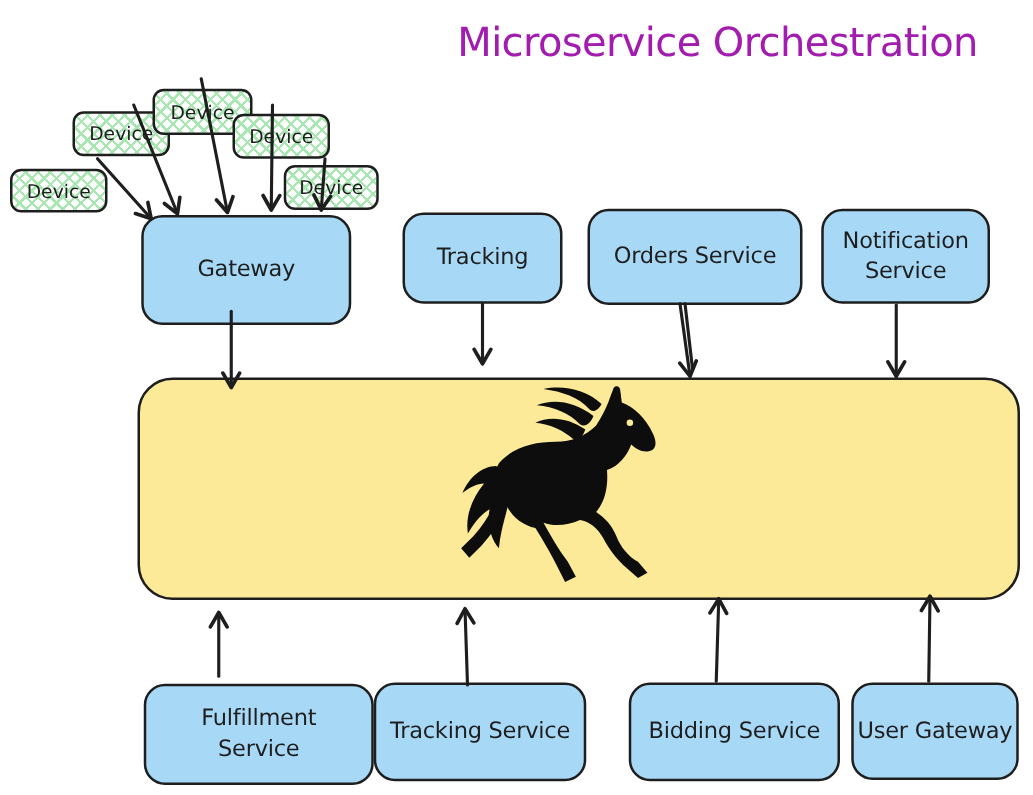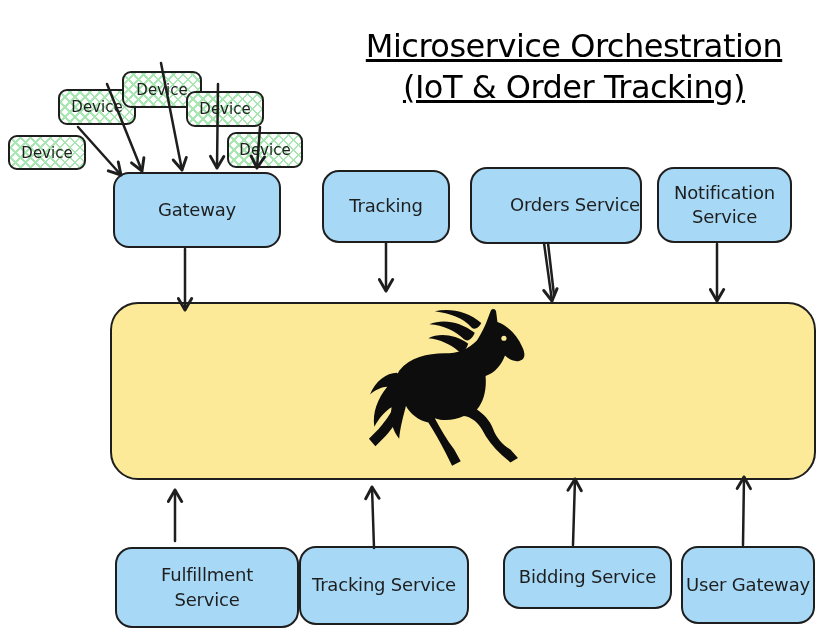--- a/index.html
+++ b/index.html
@@ -2,22 +2,22 @@
 <html><head>
 <meta charset="utf-8">
 <style>
   html,body{margin:0;padding:0;background:#ffffff;}
   #canvas{
     position:relative;width:826px;height:636px;background:#ffffff;overflow:hidden;
     font-family:"DejaVu Sans","Liberation Sans",sans-serif;color:#1e1e1e;
   }
   
   .title{
-    position:absolute;left:324px;top:26px;width:500px;text-align:center;
-    font-size:32px;line-height:1.28;letter-spacing:-0.5px;color:#000000;text-decoration:underline;
+    position:absolute;left:324px;top:14px;width:500px;text-align:center;
+    font-size:32px;line-height:1.28;letter-spacing:-0.5px;color:#a21caf;
   }
   
   .node{
     position:absolute;background:#a7d9f7;border:2.6px solid #1e1e1e;border-radius:17px;
     display:flex;align-items:center;justify-content:center;text-align:center;
     font-size:18px;line-height:1.35;letter-spacing:-0.2px;box-sizing:border-box;
   }
   
   .device{
     position:absolute;border:2.4px solid #1e1e1e;border-radius:9px;
@@ -33,40 +33,39 @@
   .bus{
     position:absolute;left:110px;top:302px;width:706px;height:178px;
     background:#fcea98;border:2.8px solid #1e1e1e;border-radius:28px;box-sizing:border-box;
   }
   
   #device-1{left:8px;  top:92px; width:78px;height:35px;}
   #device-2{left:58px; top:46px; width:78px;height:36px;}
   #device-3{left:122px;top:28px; width:80px;height:37px;}
   #device-4{left:186px;top:48px; width:78px;height:36px;}
   #device-5{left:227px;top:89px; width:76px;height:36px;}
-  #gateway      {left:113px;top:172px;width:168px;height:76px;border-radius:16px;}
+  #gateway      {left:113px;top:172px;width:168px;height:88px;}
   #netsuite     {left:322px;top:170px;width:128px;height:73px;}
-  #orders       {left:470px;top:167px;width:172px;height:77px;justify-content:flex-end;}
+  #orders       {left:470px;top:167px;width:172px;height:77px;}
   #notification {left:657px;top:167px;width:135px;height:76px;padding:1px 4px;}
   #fulfillment  {left:115px;top:547px;width:184px;height:81px;padding:0 20px;}
   #tracking     {left:299px;top:546px;width:170px;height:79px;text-align:right;}
-  #bidding      {left:503px;top:546px;width:169px;height:63px;}
+  #bidding      {left:503px;top:546px;width:169px;height:79px;}
   #user-portal  {left:681px;top:546px;width:134px;height:78px;}
   
   .layer{position:absolute;left:0;top:0;width:826px;height:636px;pointer-events:none;}
   #horse{position:absolute;left:343px;top:305px;width:216px;height:168px;}
 </style>
 </head>
 <body>
 
 <div id="canvas">
 
   <div class="title">
     <div>Microservice Orchestration</div>
-    <div>(IoT &amp; Order Tracking)</div>
   </div>
 
   <div class="device" id="device-1">
     <span>Device</span>
   </div>
   <div class="device" id="device-2">
     <span>Device</span>
   </div>
   <div class="device" id="device-3">
     <span>Device</span>

